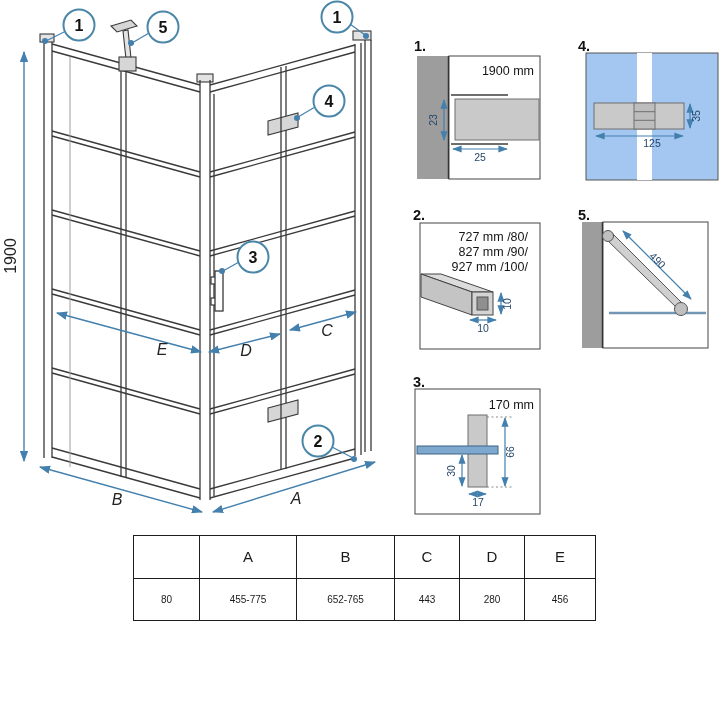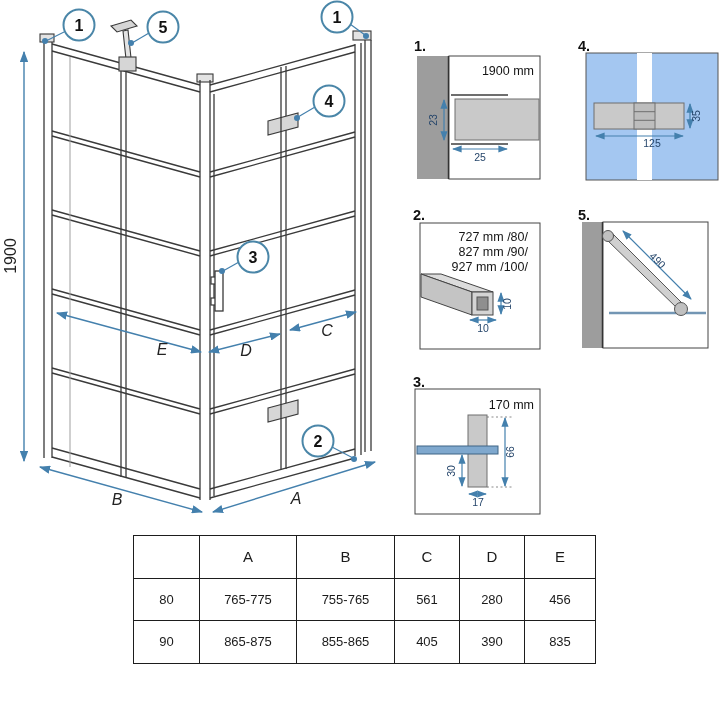--- a/index.html
+++ b/index.html
@@ -23,21 +23,21 @@
   .dbox{fill:#ffffff;stroke:#444;stroke-width:1;}
   .wall{fill:#9d9d9d;stroke:none;}
   .walledge{stroke:#222;stroke-width:2.4;}
   .gray{fill:#c9c9c9;stroke:#6e6e6e;stroke-width:1;}
   .dotted{stroke:#8a8a8a;stroke-width:1;stroke-dasharray:2 2.5;fill:none;}
   .tablewrap{position:absolute;left:133px;top:535px;}
   table{border-collapse:collapse;table-layout:fixed;}
   th,td{border:1.5px solid #1d1d1d;text-align:center;vertical-align:middle;
         height:41.5px;padding:0;color:#1b1b1b;background:#fff;}
   th{font-size:15px;font-weight:normal;}
-  td{font-size:13px;}
+  td{font-size:10px;}
 </style>
 </head>
 <body>
 
 <div class="page">
 
 <svg width="721" height="720" viewBox="0 0 721 720">
   <defs>
     <marker id="arr" viewBox="0 0 8 6" refX="7.2" refY="3" markerWidth="8" markerHeight="6" orient="auto-start-reverse">
       <path d="M0,0 L8,3 L0,6 z" fill="#4480ad"></path>
@@ -264,31 +264,23 @@
         <th>A</th>
         <th>B</th>
         <th>C</th>
         <th>D</th>
         <th>E</th>
       </tr>
     </thead>
     <tbody>
       <tr>
         <td>80</td>
-        <td>765-775</td>
-        <td>755-765</td>
-        <td>561</td>
+        <td>455-775</td>
+        <td>652-765</td>
+        <td>443</td>
         <td>280</td>
         <td>456</td>
-      </tr>
-      <tr>
-        <td>90</td>
-        <td>865-875</td>
-        <td>855-865</td>
-        <td>405</td>
-        <td>390</td>
-        <td>835</td>
       </tr>
     </tbody>
   </table>
 </div>
 
 </div>
 
 </body></html>

